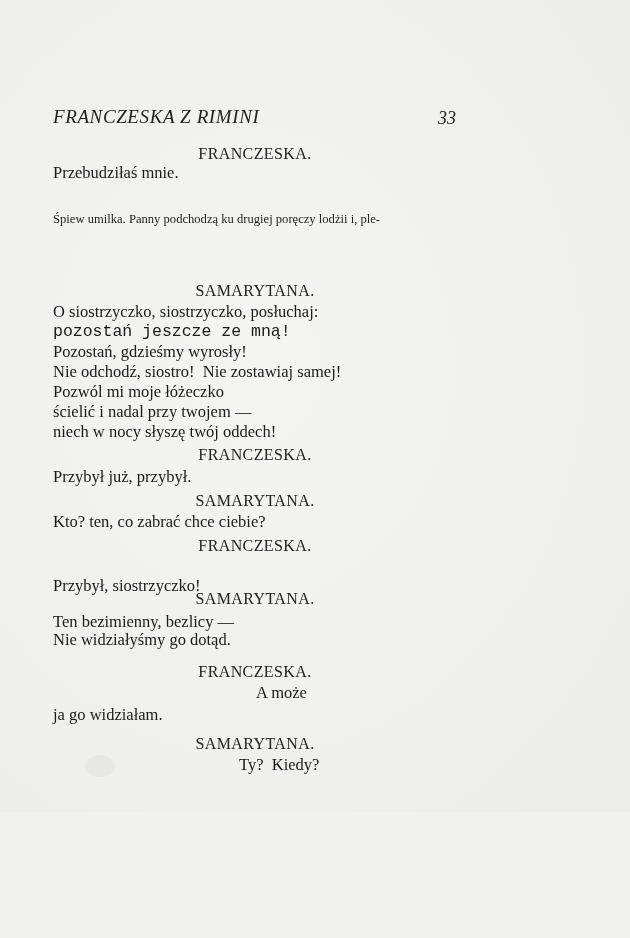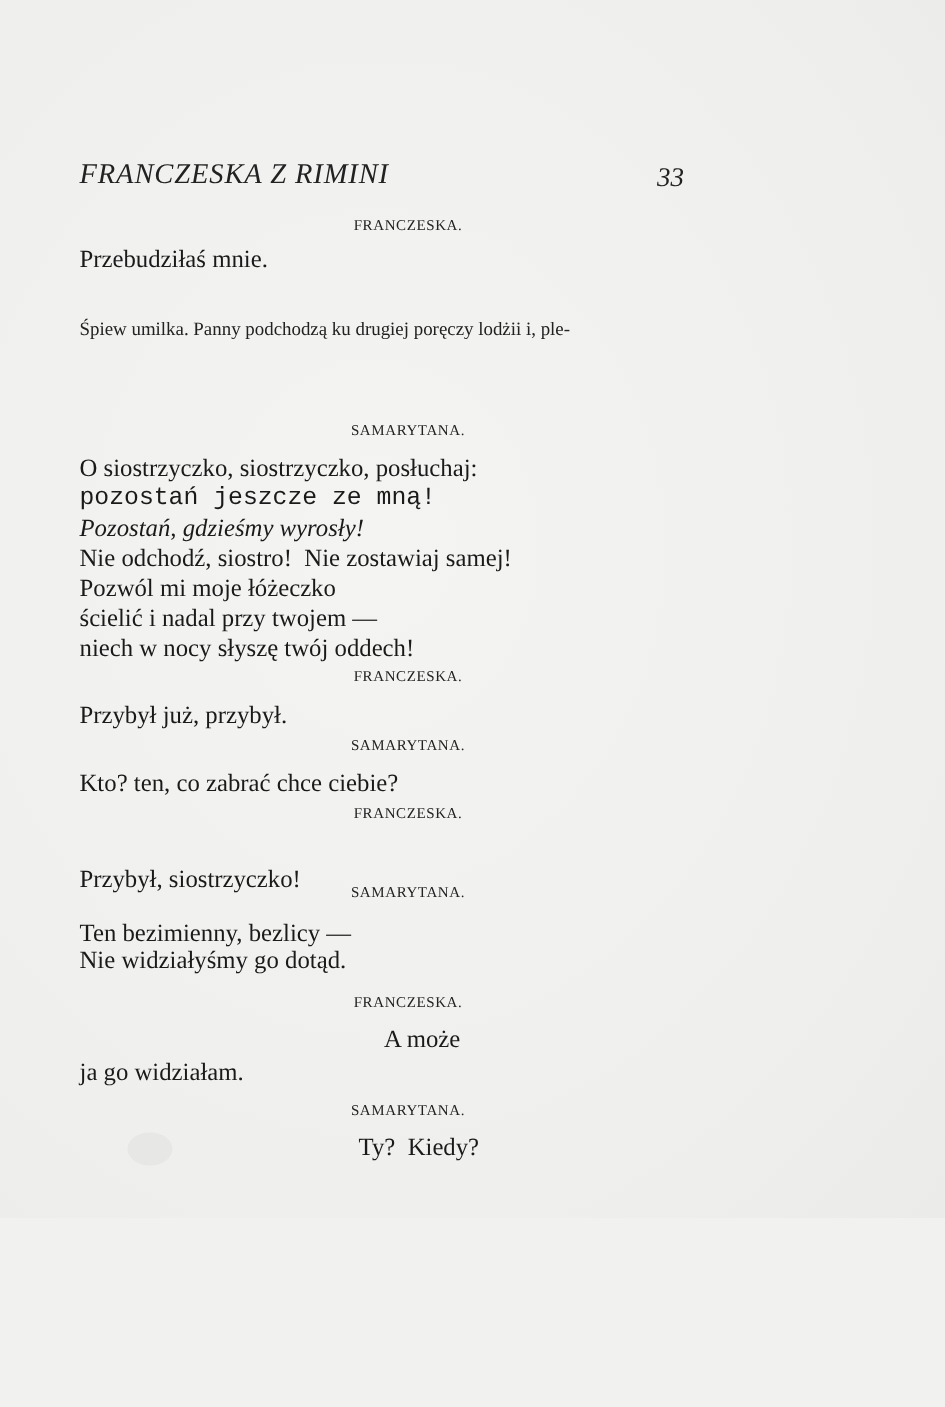--- a/index.html
+++ b/index.html
@@ -33,24 +33,24 @@
     .page-number {
       position: absolute;
       left: 438px;
       top: 108px;
       font-style: italic;
       font-size: 18px;
       color: #222;
     }
     .speaker {
       position: absolute;
-      left: 17px;
+      left: 0;
       width: 510px;
       text-align: center;
-      font-size: 10px;
+      font-size: 16px;
       letter-spacing: 0.4px;
       color: #222;
     }
     .verse {
       position: absolute;
       left: 53px;
       font-size: 16.5px;
       line-height: 20px;
       white-space: pre;
       color: #1a1a1a;
@@ -98,21 +98,21 @@
   <div class="speaker" style="top:145px;">FRANCZESKA.</div>
   <div class="verse" style="top:163px;">Przebudziłaś mnie.</div>
 
   <div class="stage">
     <span class="first">Śpiew umilka. Panny podchodzą ku drugiej poręczy lodżii i, ple-</span>
   </div>
 
   <div class="speaker" style="top:282px;">SAMARYTANA.</div>
   <div class="verse" style="top:302px;">O siostrzyczko, siostrzyczko, posłuchaj:</div>
   <div class="verse" style="top:322px;font-family:Liberation Mono, monospace;">pozostań jeszcze ze mną!</div>
-  <div class="verse" style="top:342px;font-style:italic;">Pozostań, gdzieśmy wyrosły!</div>
+  <div class="verse" style="top:342px;">Pozostań, gdzieśmy wyrosły!</div>
   <div class="verse" style="top:382px;">Pozwól mi moje łóżeczko</div>
   <div class="verse" style="top:362px;">Nie odchodź, siostro!  Nie zostawiaj samej!</div>
   <div class="verse" style="top:402px;">ścielić i nadal przy twojem —</div>
   <div class="verse" style="top:422px;">niech w nocy słyszę twój oddech!</div>
 
   <div class="speaker" style="top:446px;">FRANCZESKA.</div>
   <div class="verse" style="top:467px;">Przybył już, przybył.</div>
 
   <div class="speaker" style="top:492px;">SAMARYTANA.</div>
   <div class="verse" style="top:512px;">Kto? ten, co zabrać chce ciebie?</div>

